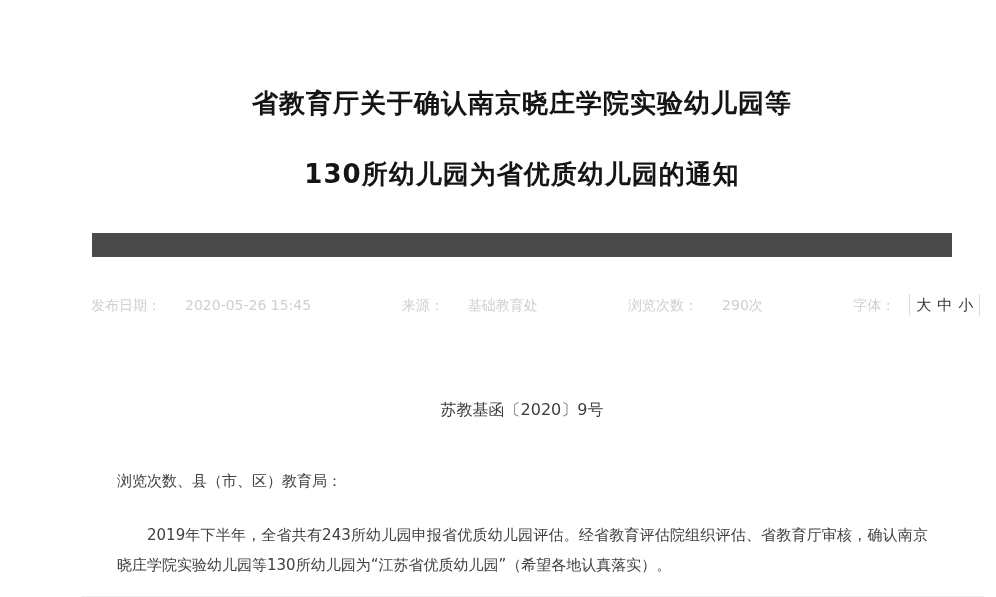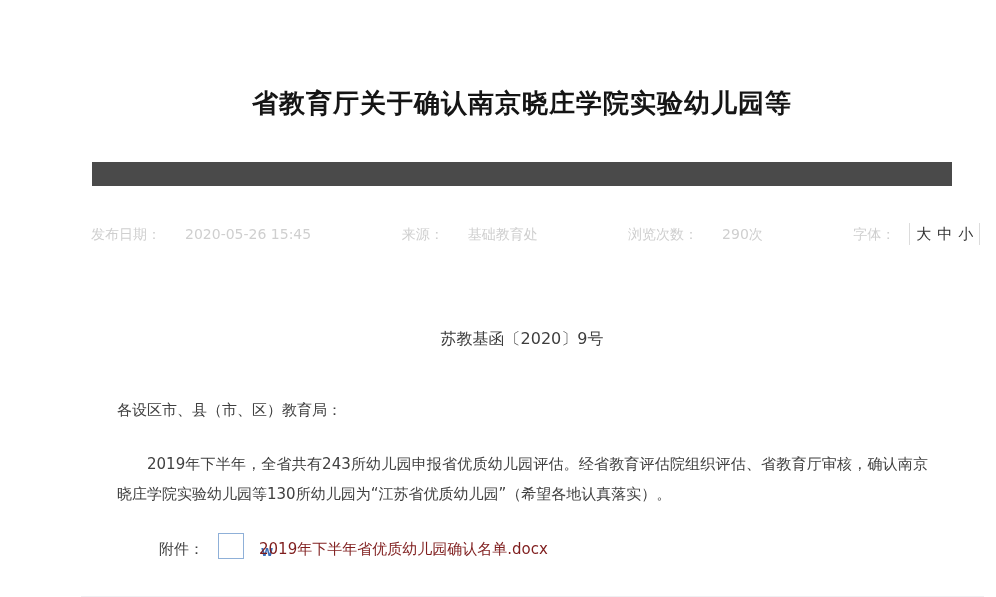--- a/index.html
+++ b/index.html
@@ -52,35 +52,36 @@
   .sig-name { line-height:30px; margin-top:2px; }
   .sig-date { line-height:30px; margin-top:5px; }
 </style>
 </head>
 <body>
 
 <div class="page">
 
   <div class="title-block">
     <div class="title-line first">省教育厅关于确认南京晓庄学院实验幼儿园等</div>
+    <div class="title-line second">130所幼儿园为省优质幼儿园的通知</div>
   </div>
 
   <div class="divider"></div>
 
   <div class="meta-row">
     <span class="meta-item"><span>发布日期：</span><span>2020-05-26 15:45</span></span>
     <span class="meta-item"><span>来源：</span><span>基础教育处</span></span>
     <span class="meta-item"><span>浏览次数：</span><span>290次</span></span>
     <span class="meta-item"><span>字体：</span><span class="font-size-box"><span class="font-size-option">大</span><span class="font-size-option">中</span><span class="font-size-option">小</span></span></span>
   </div>
 
   <div class="doc-number">苏教基函〔2020〕9号</div>
 
   <div class="body-text">
-    <p class="salutation">各设区市、县（市、区）教育局：</p>
+    <p class="salutation">浏览次数、县（市、区）教育局：</p>
     <p class="paragraph">2019年下半年，全省共有243所幼儿园申报省优质幼儿园评估。经省教育评估院组织评估、省教育厅审核，确认南京晓庄学院实验幼儿园等130所幼儿园为“江苏省优质幼儿园”（希望各地认真落实）。</p>
     <p class="attachment-line"><span>附件：</span><span class="word-icon">W</span><a class="attachment-link">2019年下半年省优质幼儿园确认名单.docx</a></p>
   </div>
 
   <div class="signature-block">
     <div class="sig-date">2020年5月22日</div>
   </div>
 
   <div class="right-edge"></div>
   <div class="bottom-bar"></div>

